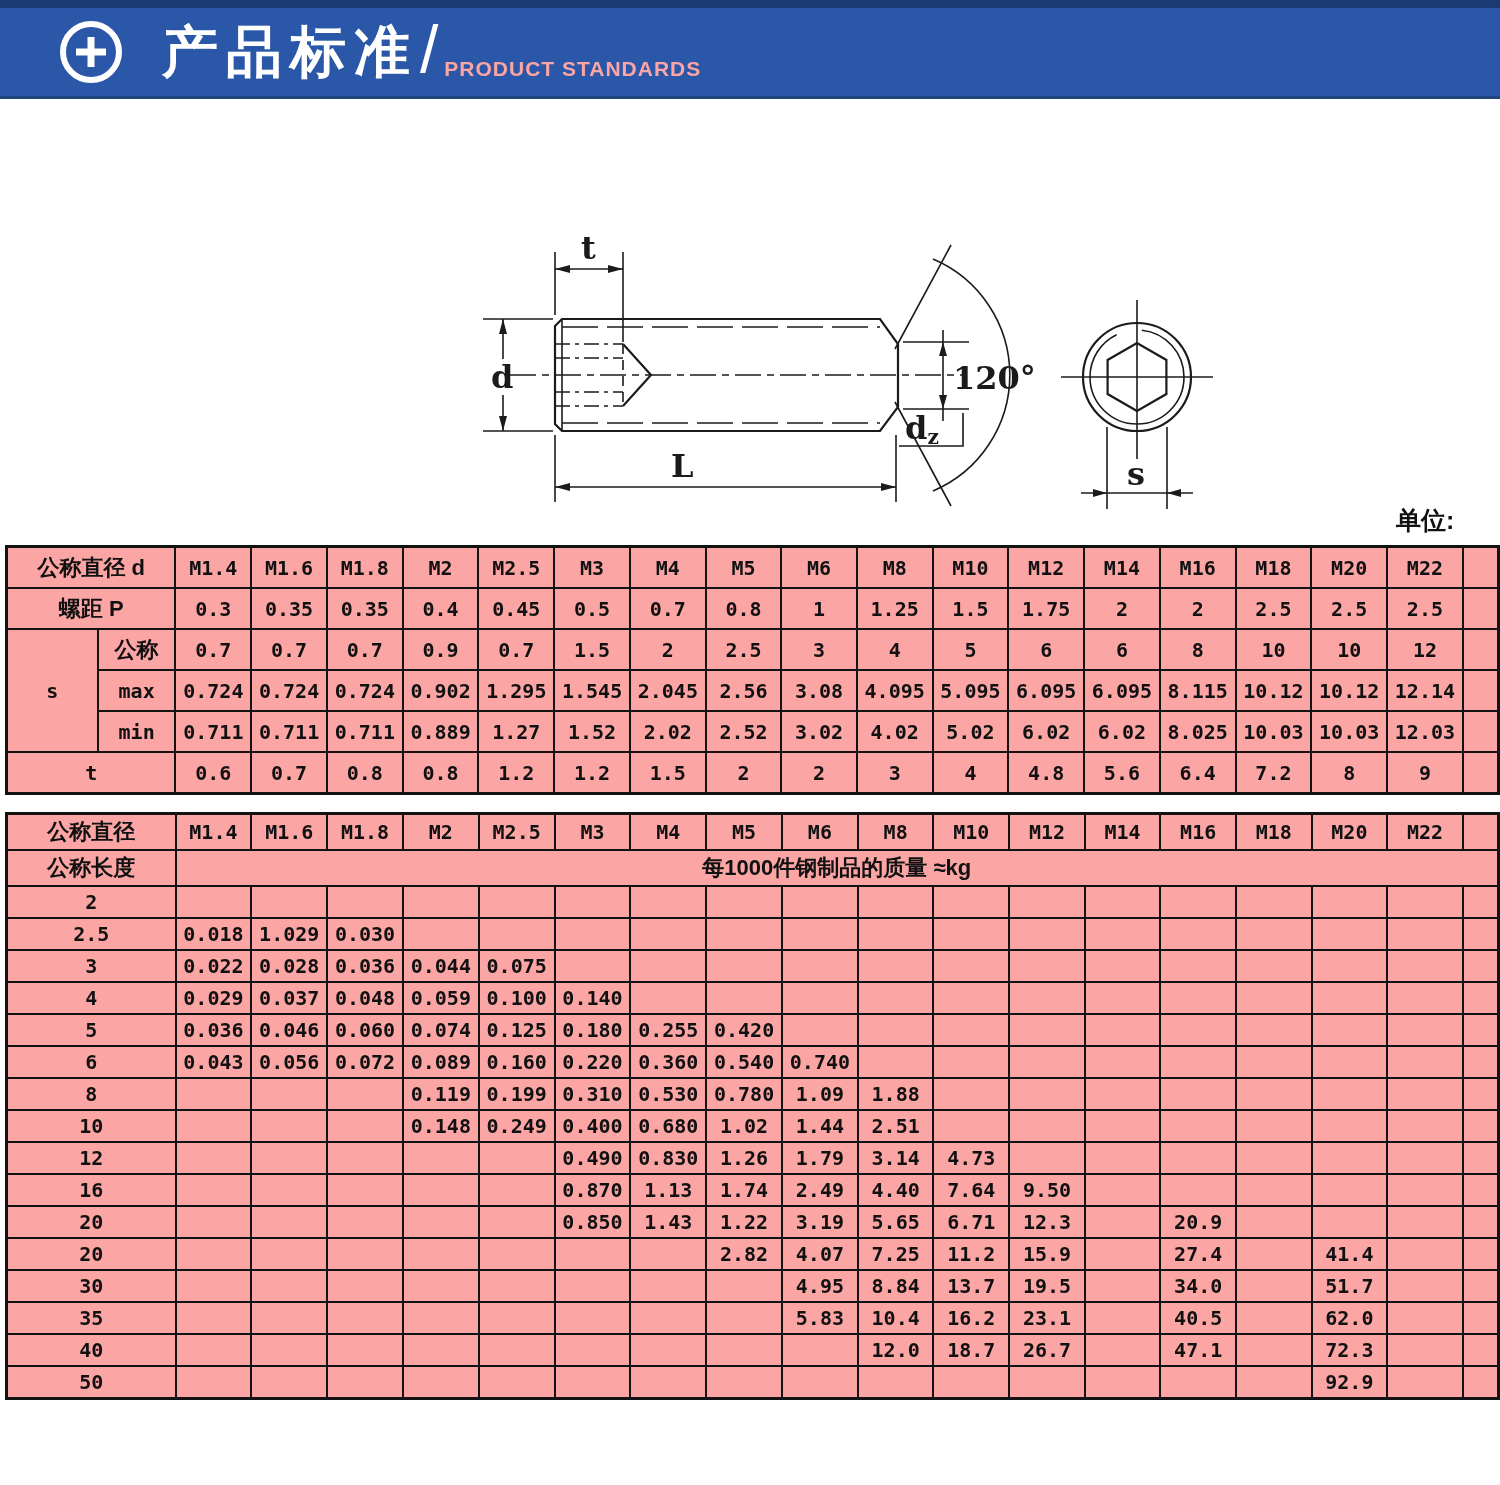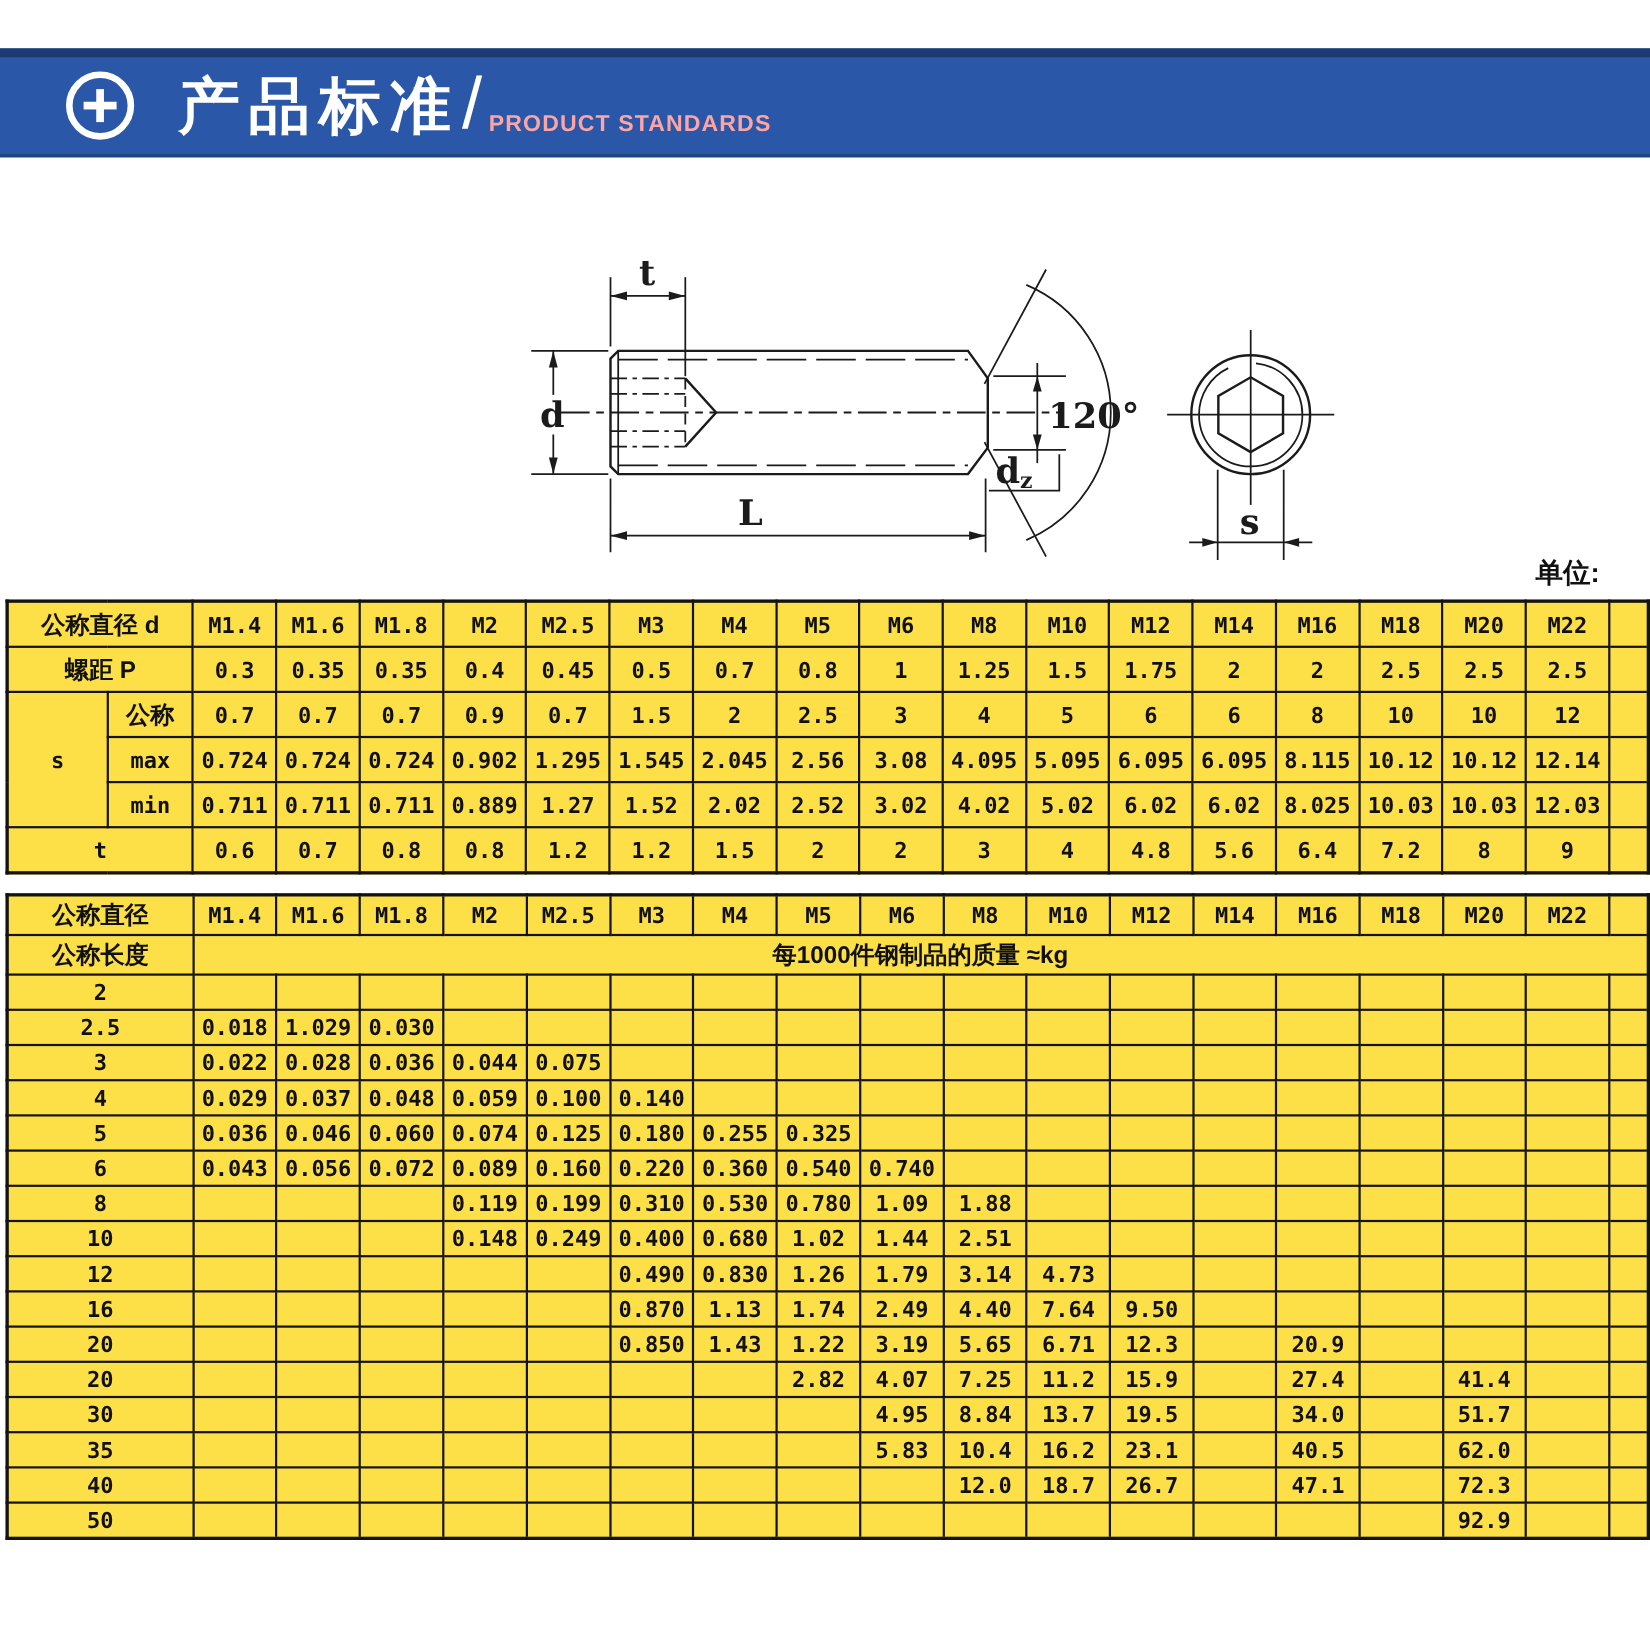--- a/index.html
+++ b/index.html
@@ -2,21 +2,21 @@
 <html><head>
 <meta charset="utf-8">
 <style>
   html,body{margin:0;padding:0;background:#fff;}
   .page{position:relative;width:1500px;height:1485px;background:#ffffff;overflow:hidden;
         font-family:"Liberation Sans",sans-serif;color:#111;}
 
   
   .header{position:absolute;left:0;top:0;width:1500px;height:99px;background:#2a57a7;
           border-top:8px solid #1c3a74;border-bottom:3px solid #20457f;box-sizing:border-box;
-          display:flex;align-items:center;margin-top:44px;}
+          display:flex;align-items:center;}
   .plus-icon{width:50px;height:50px;border:6px solid #fff;border-radius:50%;margin-left:60px;
              position:relative;flex:0 0 auto;}
   .plus-icon::before{content:"";position:absolute;left:50%;top:50%;width:30px;height:7px;
              background:#fff;transform:translate(-50%,-50%);}
   .plus-icon::after{content:"";position:absolute;left:50%;top:50%;width:7px;height:30px;
              background:#fff;transform:translate(-50%,-50%);}
   .title-cn{color:#fff;font-size:56px;font-weight:700;margin-left:40px;letter-spacing:8px;line-height:1;}
   .title-slash{color:#fff;font-size:66px;font-weight:400;margin-left:2px;line-height:0.9;transform:translateY(-2px);}
   .title-en{color:#fca5a5;font-size:21px;font-weight:700;letter-spacing:1px;margin-left:6px;margin-top:34px;}
 
@@ -25,21 +25,21 @@
 
   
   .diagram{position:absolute;left:430px;top:222px;}
   .dline{stroke:#1b1b1b;stroke-width:2.2;fill:none;}
   .thin{stroke:#1b1b1b;stroke-width:1.6;fill:none;}
   .dimtxt{font-family:"DejaVu Serif","Liberation Serif",serif;font-weight:700;font-size:32px;fill:#1b1b1b;}
   .arr{fill:#1b1b1b;}
 
   
   table.tbl{position:absolute;left:5px;border-collapse:collapse;table-layout:fixed;
-            border:3px solid #131313;background:#fde047;}
+            border:3px solid #131313;background:#fca5a5;}
   table.tbl td{border:2px solid #131313;text-align:center;vertical-align:middle;
                padding:0;overflow:hidden;white-space:nowrap;}
   .num{font-family:"DejaVu Sans Mono","Liberation Mono",monospace;font-weight:700;font-size:20px;}
   .cn{font-family:"Liberation Sans",sans-serif;font-weight:700;font-size:22px;}
   .t1{top:545px;}
   .t1 td{height:39px;}
   .t2{top:812px;}
   .t2 td{height:30px;}
   .t2 tr.hdr td{height:34px;}
 </style>
@@ -392,21 +392,21 @@
         </tr>
         <tr>
           <td class="num">5</td>
           <td class="num">0.036</td>
           <td class="num">0.046</td>
           <td class="num">0.060</td>
           <td class="num">0.074</td>
           <td class="num">0.125</td>
           <td class="num">0.180</td>
           <td class="num">0.255</td>
-          <td class="num">0.325</td>
+          <td class="num">0.420</td>
           <td class="num"></td>
           <td class="num"></td>
           <td class="num"></td>
           <td class="num"></td>
           <td class="num"></td>
           <td class="num"></td>
           <td class="num"></td>
           <td class="num"></td>
           <td class="num"></td>
           <td class="num"></td>

